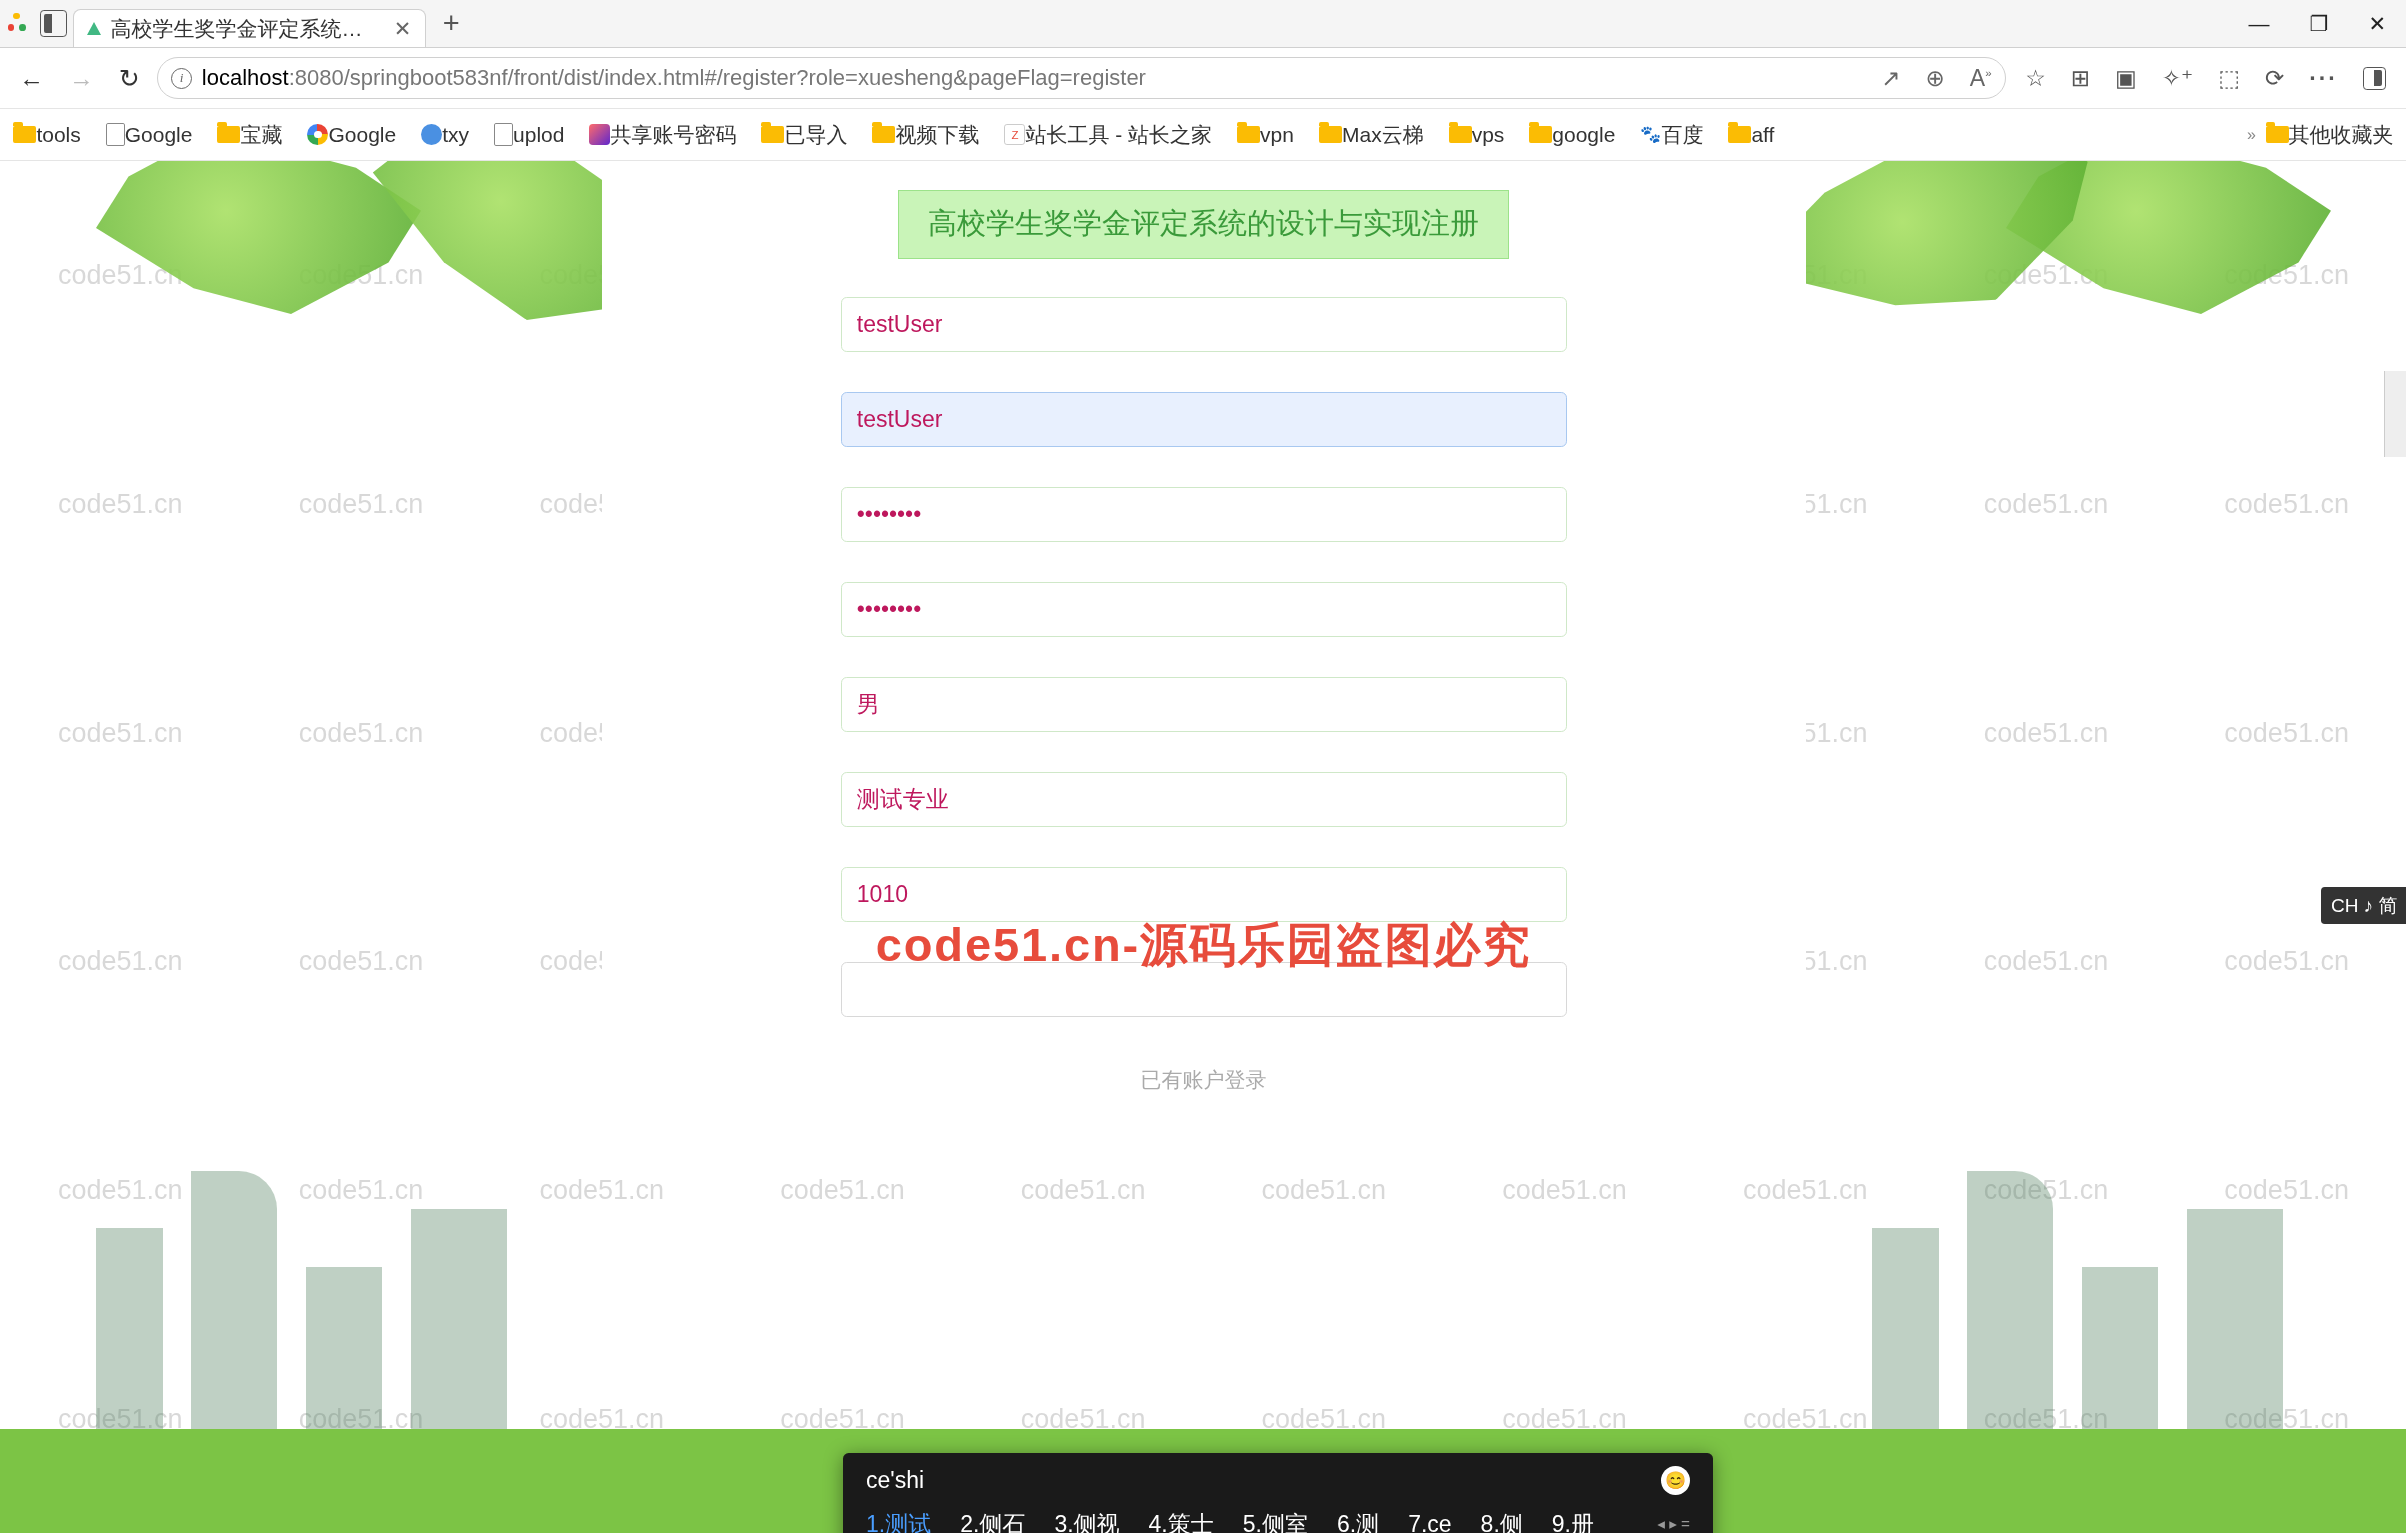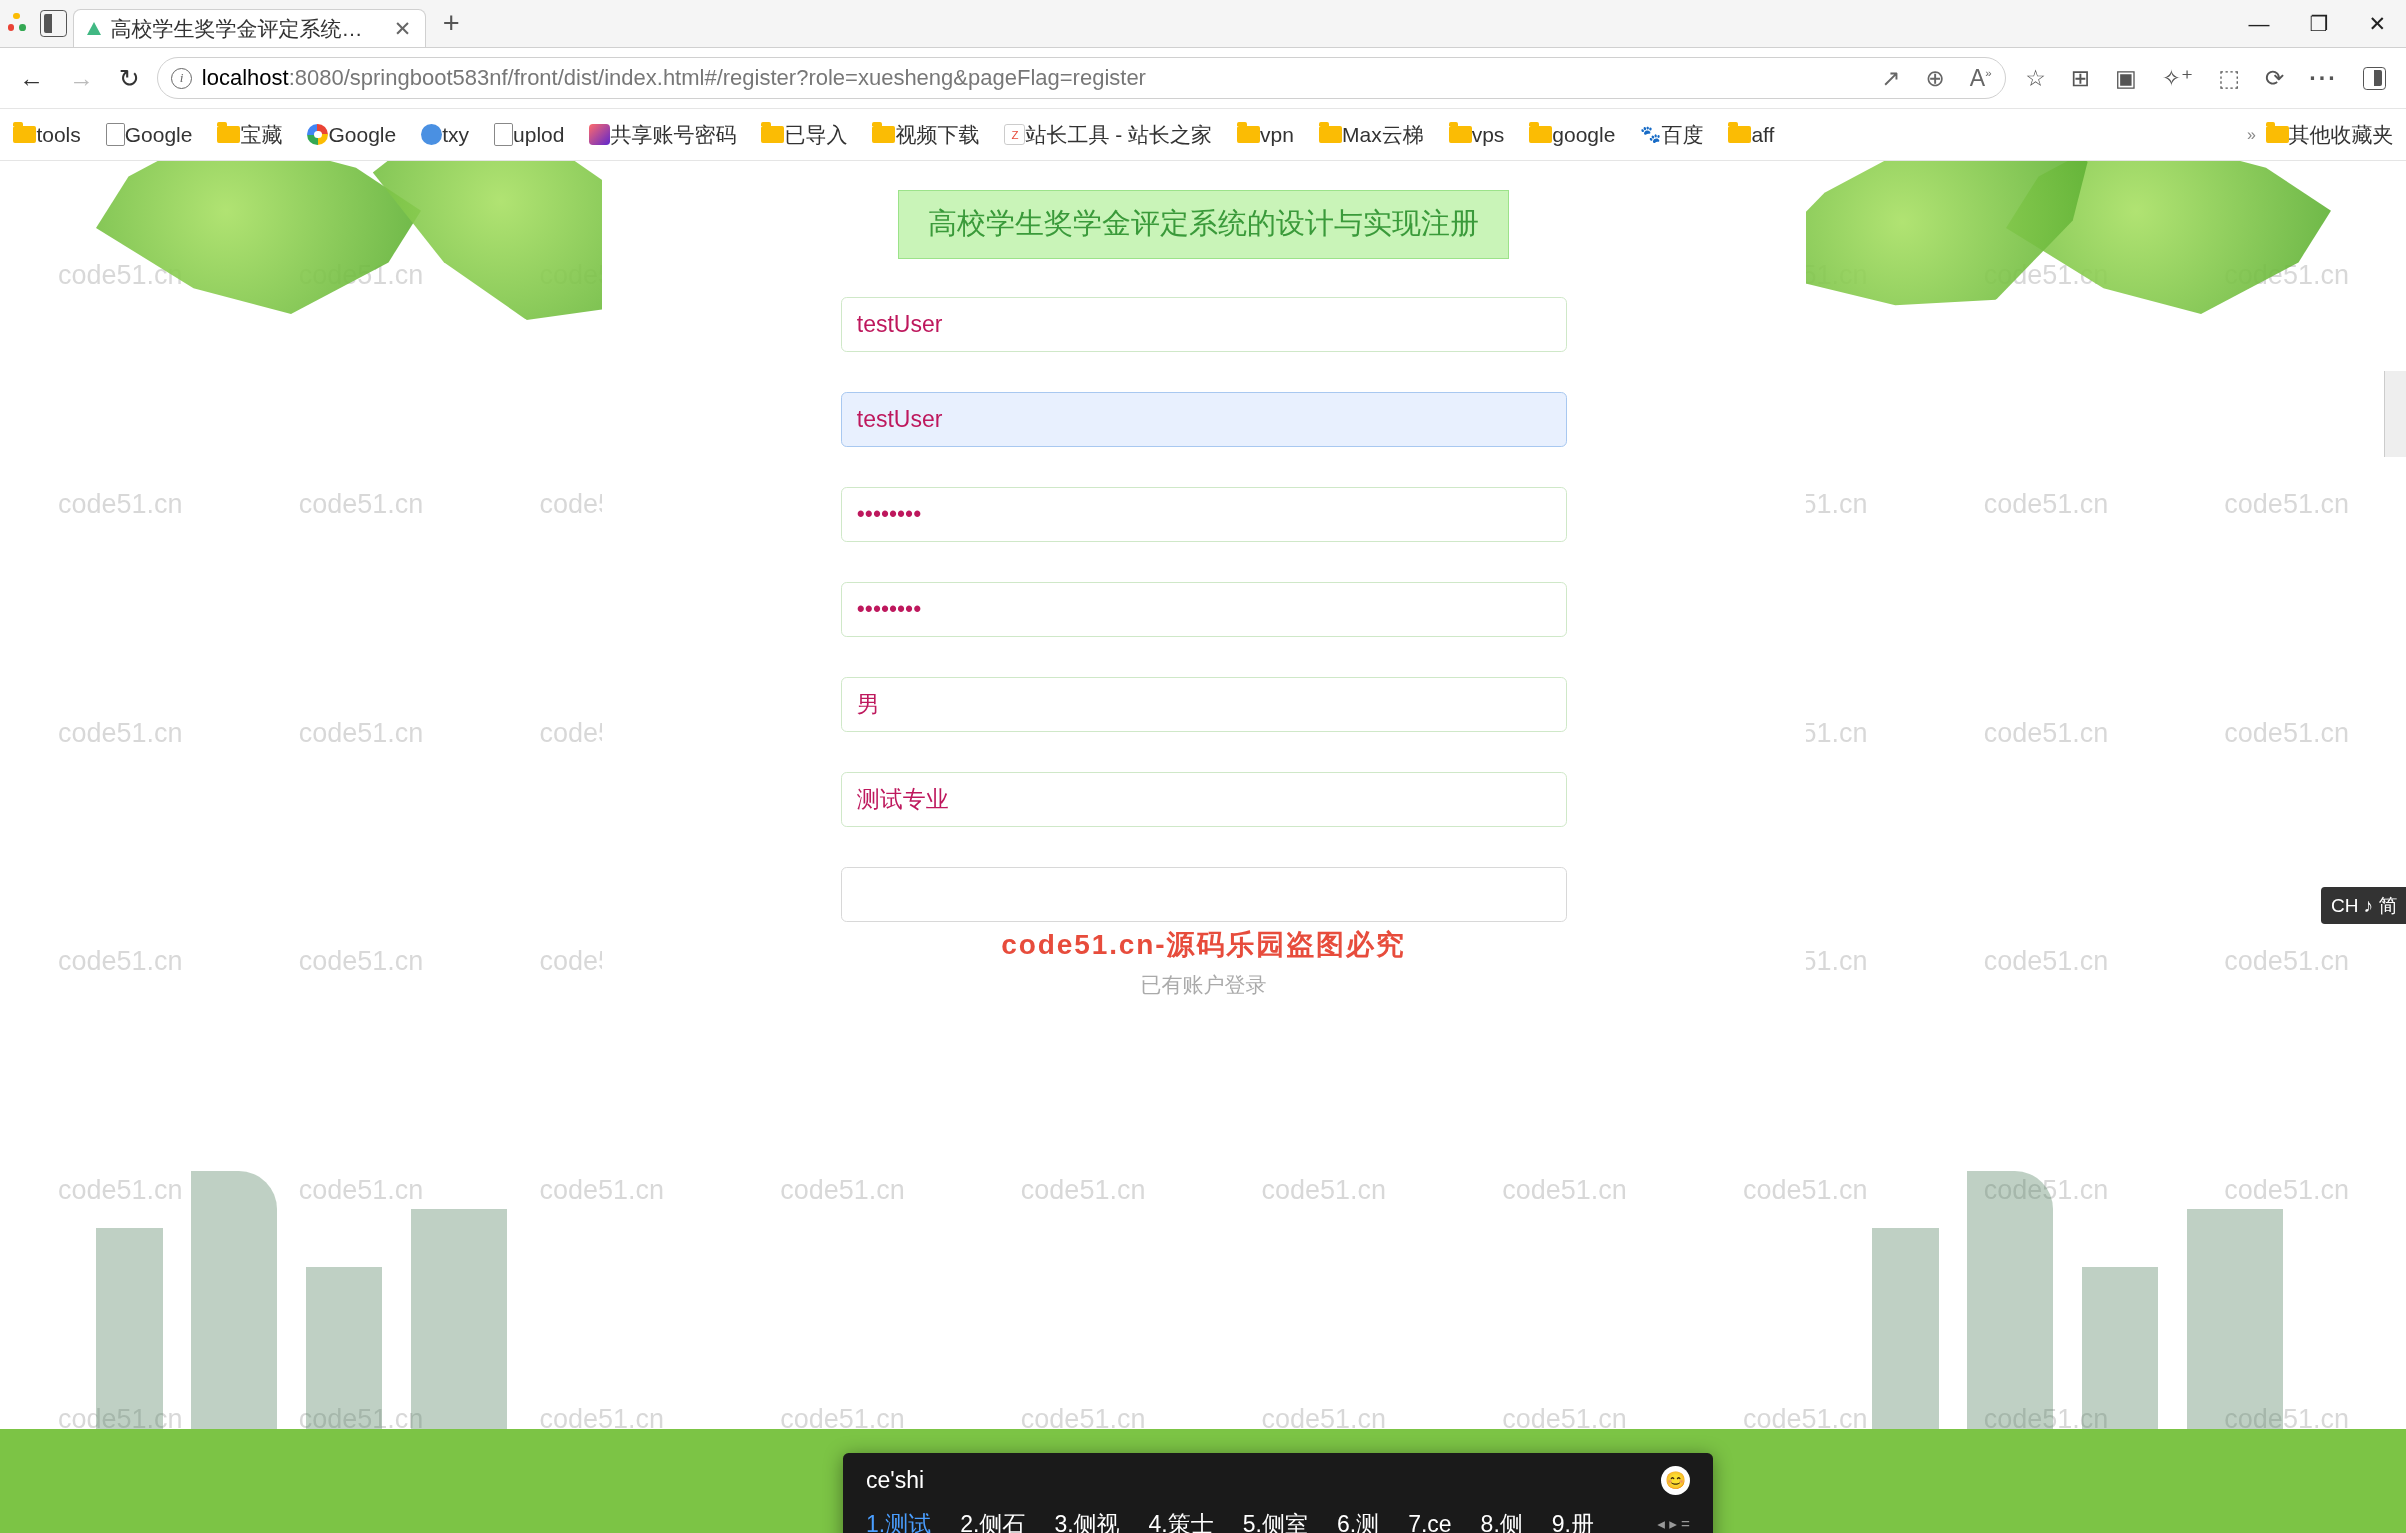--- a/index.html
+++ b/index.html
@@ -68,21 +68,21 @@
     .skyline .b3 { left: 306px; width: 76px; height: 210px; } .skyline .b4 { left: 411px; width: 96px; height: 268px; }
     
     .form-card { position: absolute; left: 50%; transform: translateX(-50%); top: 0; width: 1204px; background: #fff; padding-bottom: 57px; }
     .title-banner { margin: 29px auto 38px; width: fit-content; padding: 13.4px 29px; background: #c9f4b8; border: 1.9px solid #9ce28a; font-size: 29px; color: #3a9a3a; font-weight: 500; }
     .form-stack { display: flex; flex-direction: column; gap: 40px; align-items: center; }
     .field { width: 726px; height: 55px; border: 1.9px solid #cfe8c8; border-radius: 5.7px; padding: 0 15.3px; font-size: 23px; color: #be185d; background: #fff; }
     .field.autofill { background: #e8f0fe; border-color: #a8c8f0; }
     .field-blank { width: 726px; height: 55px; border: 1.9px solid #d8d8d8; border-radius: 5.7px; background: #fff; }
     .login-link { font-size: 21px; color: #aaa; margin-top: 9.6px; }
     
-    .center-watermark { position: absolute; left: 50%; top: 784px; transform: translate(-50%,-50%); font-size: 28px; font-weight: 600; color: #e74c3c; letter-spacing: 1.9px; pointer-events: none; }
+    .center-watermark { position: absolute; left: 50%; top: 784px; transform: translate(-50%,-50%); font-size: 47px; font-weight: 600; color: #e74c3c; letter-spacing: 1.9px; pointer-events: none; }
     
     
     .ime { position: absolute; left: 843px; top: 1292px; width: 870px; background: #1a1a1a; border-radius: 5.7px; padding: 13.4px 23px 11.5px; color: #fff; z-index: 50; box-shadow: 0 3.8px 19px rgba(0,0,0,0.4); }
     .ime-input { font-size: 23px; color: #fff; margin-bottom: 13.4px; display: flex; justify-content: space-between; align-items: center; }
     .ime-face { width: 29px; height: 29px; background: #fff; border-radius: 50%; display: flex; align-items: center; justify-content: center; font-size: 17px; }
     .ime-cands { display: flex; gap: 29px; font-size: 23px; align-items: center; }
     .ime-cand.sel { color: #4a9eff; }
     .ime-nav { margin-left: auto; display: flex; gap: 5.7px; font-size: 15.3px; color: #999; }
     
     .ime-badge { position: absolute; right: 0; top: 726px; background: #333; color: #fff; padding: 5.7px 9.6px; font-size: 19px; border-radius: 3.8px 0 0 3.8px; }
@@ -298,20 +298,21 @@
 
   <div class="form-card">
     <div class="title-banner">高校学生奖学金评定系统的设计与实现注册</div>
     <div class="form-stack">
       <input class="field" value="testUser" style="">
       <input class="field autofill" value="testUser" style="">
       <input class="field" type="password" value="••••••••" style="">
       <input class="field" type="password" value="••••••••" style="">
       <input class="field" value="男" style="">
       <input class="field" value="测试专业" style="">
+      <input class="field" value="1010" style="">
       <div class="field-blank"></div>
       <div class="login-link">已有账户登录</div>
     </div>
   </div>
 
   <div class="center-watermark">code51.cn-源码乐园盗图必究</div>
 
   <div class="ime">
     <div class="ime-input">
       <span>ce'shi</span>

